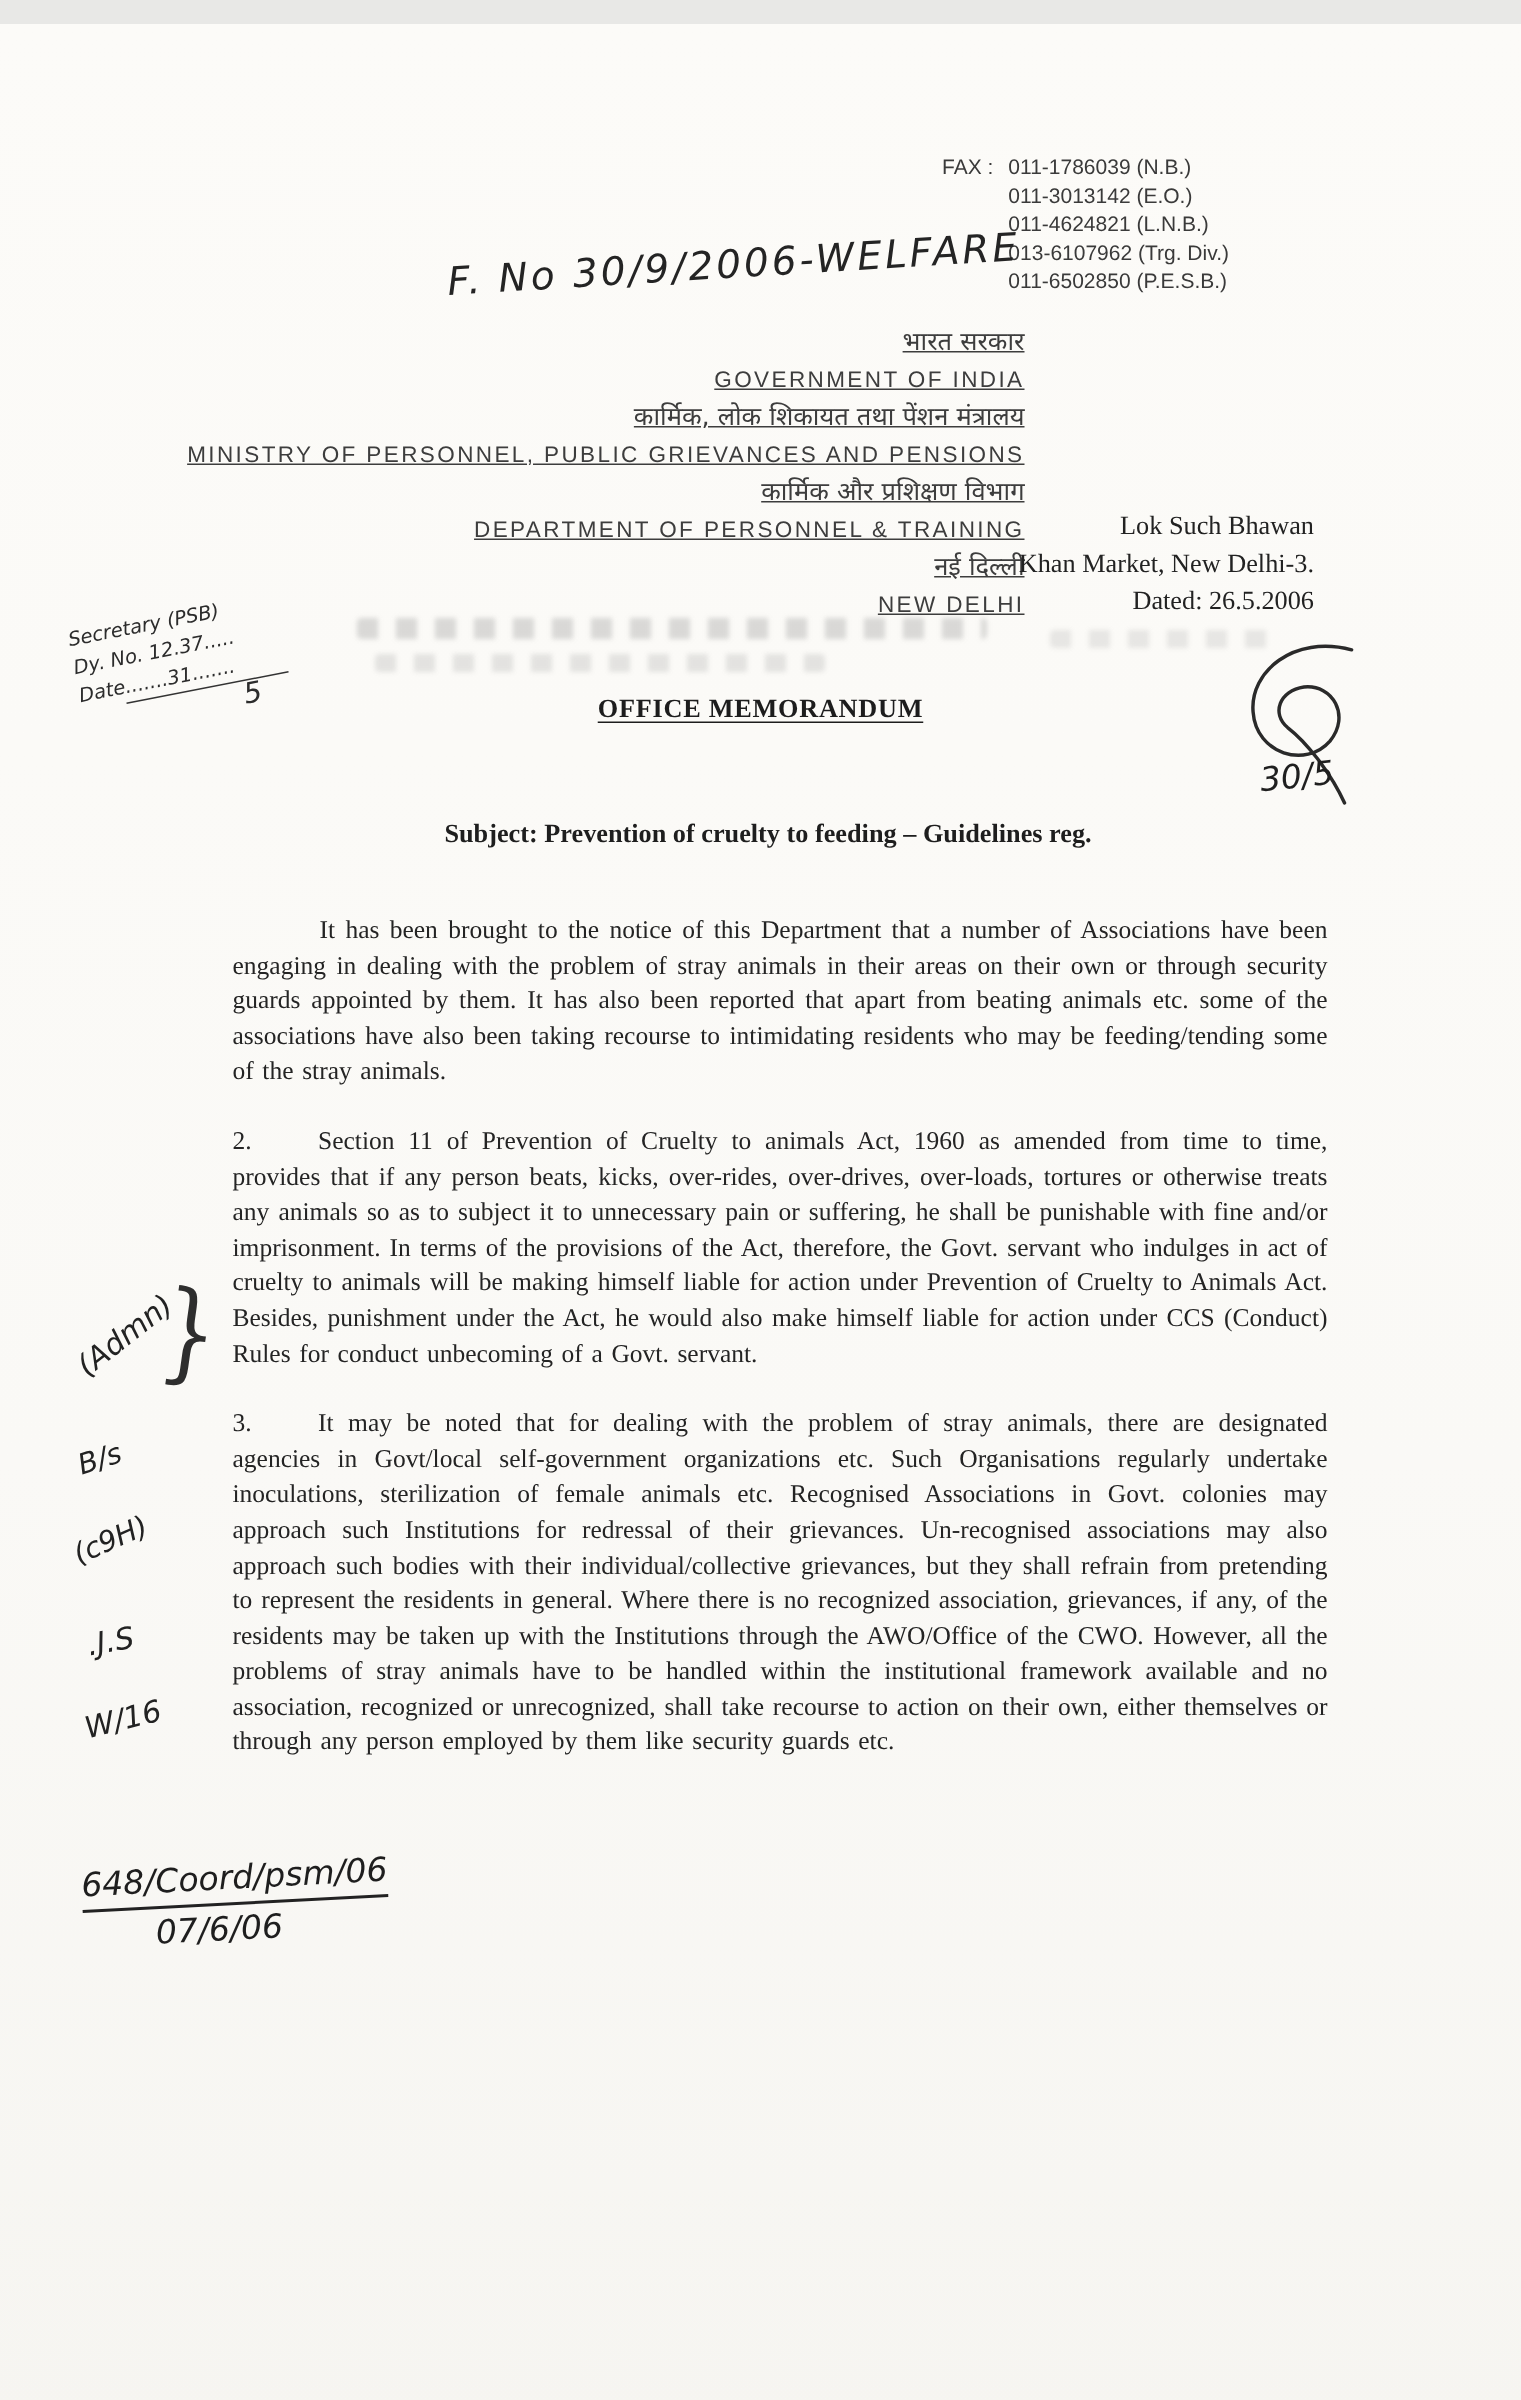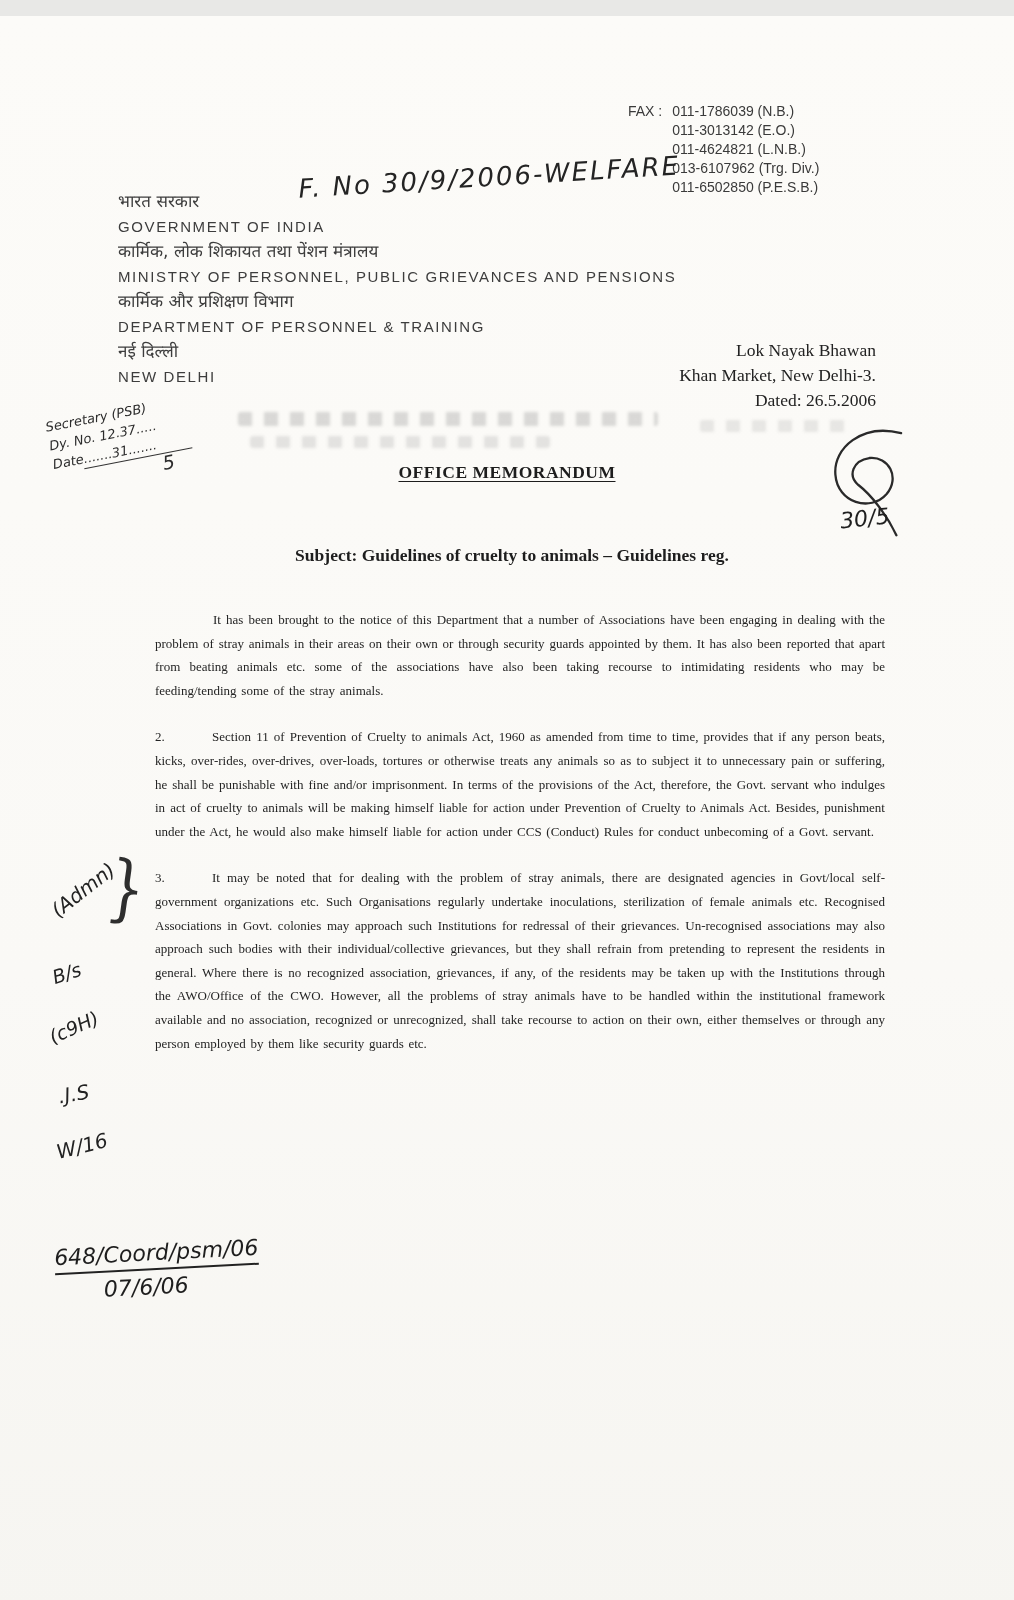--- a/index.html
+++ b/index.html
@@ -28,24 +28,25 @@
   .file-no {
     position: absolute; top: 146px; left: 298px;
     font-family: "DejaVu Sans", sans-serif;
     font-style: italic; font-size: 26px; letter-spacing: 2px;
     color: #242424; transform: rotate(-3.5deg);
     white-space: nowrap;
   }
 
   
   .letterhead {
-    position: absolute; top: 173px; left: 118px; width: 565px;
-    text-align: left;
+    position: absolute; top: 200px; left: 118px; width: 565px;
+    text-align: right;
     font-family: "Liberation Sans", sans-serif;
     color: #3d3d3d;
+    text-decoration: underline;
   }
   .letterhead .hi { font-size: 17px; line-height: 25px; font-family: "DejaVu Sans", sans-serif; }
   .letterhead .en { font-size: 15px; line-height: 25px; letter-spacing: 1.6px; }
 
   
   .address-block {
     position: absolute; top: 322px; right: 138px;
     text-align: right; font-size: 17.5px; line-height: 25px; color: #222;
   }
 
@@ -84,21 +85,21 @@
 
   
   .subject {
     position: absolute; top: 529px; left: 150px; width: 724px;
     text-align: center; font-weight: bold; font-size: 17.5px; color: #1e1e1e;
   }
 
   
   .body-text {
     position: absolute; top: 592px; left: 155px; width: 730px;
-    font-size: 13px; line-height: 23.6px; text-align: justify;
+    font-size: 17px; line-height: 23.6px; text-align: justify;
     word-spacing: 1.5px; color: #242424;
   }
   .para { margin-bottom: 23px; }
   .para.indent { text-indent: 58px; }
   .para-num { display: inline-block; width: 57px; text-indent: 0; }
 
   
   .hand {
     position: absolute;
     font-family: "DejaVu Sans", sans-serif; font-style: italic;
@@ -147,21 +148,21 @@
     <div class="en">GOVERNMENT OF INDIA</div>
     <div class="hi">कार्मिक, लोक शिकायत तथा पेंशन मंत्रालय</div>
     <div class="en">MINISTRY OF PERSONNEL, PUBLIC GRIEVANCES AND PENSIONS</div>
     <div class="hi">कार्मिक और प्रशिक्षण विभाग</div>
     <div class="en">DEPARTMENT OF PERSONNEL &amp; TRAINING</div>
     <div class="hi">नई दिल्ली</div>
     <div class="en">NEW DELHI</div>
   </div>
 
   <div class="address-block">
-    <div>Lok Nayak Bhawan</div>
+    <div>Lok Such Bhawan</div>
     <div>Khan Market, New Delhi-3.</div>
     <div>Dated: 26.5.2006</div>
   </div>
 
   <div class="stamp">
     <div>Secretary (PSB)</div>
     <div>Dy. No. 12.37.....</div>
     <div>Date.......31.......</div>
     <span class="big5">5</span>
   </div>
@@ -172,21 +173,21 @@
 
   <div class="memo-title">
     <span>OFFICE MEMORANDUM</span>
   </div>
 
   <svg class="signature" viewBox="0 0 92 112" aria-hidden="true">
     <path d="M74 6 C 34 0, 8 28, 13 54 C 18 82, 52 88, 66 68 C 78 50, 64 30, 45 34 C 29 38, 25 54, 37 62 C 50 70, 68 88, 80 108" stroke="#2a2a2a" stroke-width="2.3" fill="none" stroke-linecap="round"></path>
   </svg>
   <div class="signature-date">30/5</div>
 
-  <div class="subject">Subject: Guidelines of cruelty to animals – Guidelines reg.</div>
+  <div class="subject">Subject: Prevention of cruelty to feeding – Guidelines reg.</div>
 
   <div class="body-text">
     <p class="para indent">
       <span>It has been brought to the notice of this Department that a number of Associations have been engaging in dealing with the problem of stray animals in their areas on their own or through security guards appointed by them.  It has also been reported that apart from beating animals etc. some of the associations have also been taking recourse to intimidating residents who may be feeding/tending some of the stray animals.</span>
     </p>
     <p class="para">
       <span class="para-num">2.</span><span>Section 11 of Prevention of Cruelty to animals Act, 1960 as amended from time to time, provides that if any person beats, kicks, over-rides, over-drives, over-loads, tortures or otherwise treats any animals so as to subject it to unnecessary pain or suffering, he shall be punishable with fine and/or imprisonment.  In terms of the provisions of the Act, therefore, the Govt. servant who indulges in act of cruelty to animals will be making himself liable for action under Prevention of Cruelty to Animals Act.  Besides, punishment under the Act, he would also make himself liable for action under CCS (Conduct) Rules for conduct unbecoming of a Govt. servant.</span>
     </p>
     <p class="para">
       <span class="para-num">3.</span><span>It may be noted that for dealing with the problem of stray animals, there are designated agencies in Govt/local self-government organizations etc.  Such Organisations regularly undertake inoculations, sterilization of female animals etc.  Recognised Associations in Govt. colonies may approach such Institutions for redressal of their grievances.  Un-recognised associations may also approach such bodies with their individual/collective grievances, but they shall refrain from pretending to represent the residents in general.  Where there is no recognized association, grievances, if any, of the residents may be taken up with the Institutions through the AWO/Office of the CWO.  However, all the problems of stray animals have to be handled within the institutional framework available and no association, recognized or unrecognized, shall take recourse to action on their own, either themselves or through any person employed by them like security guards etc.</span>

